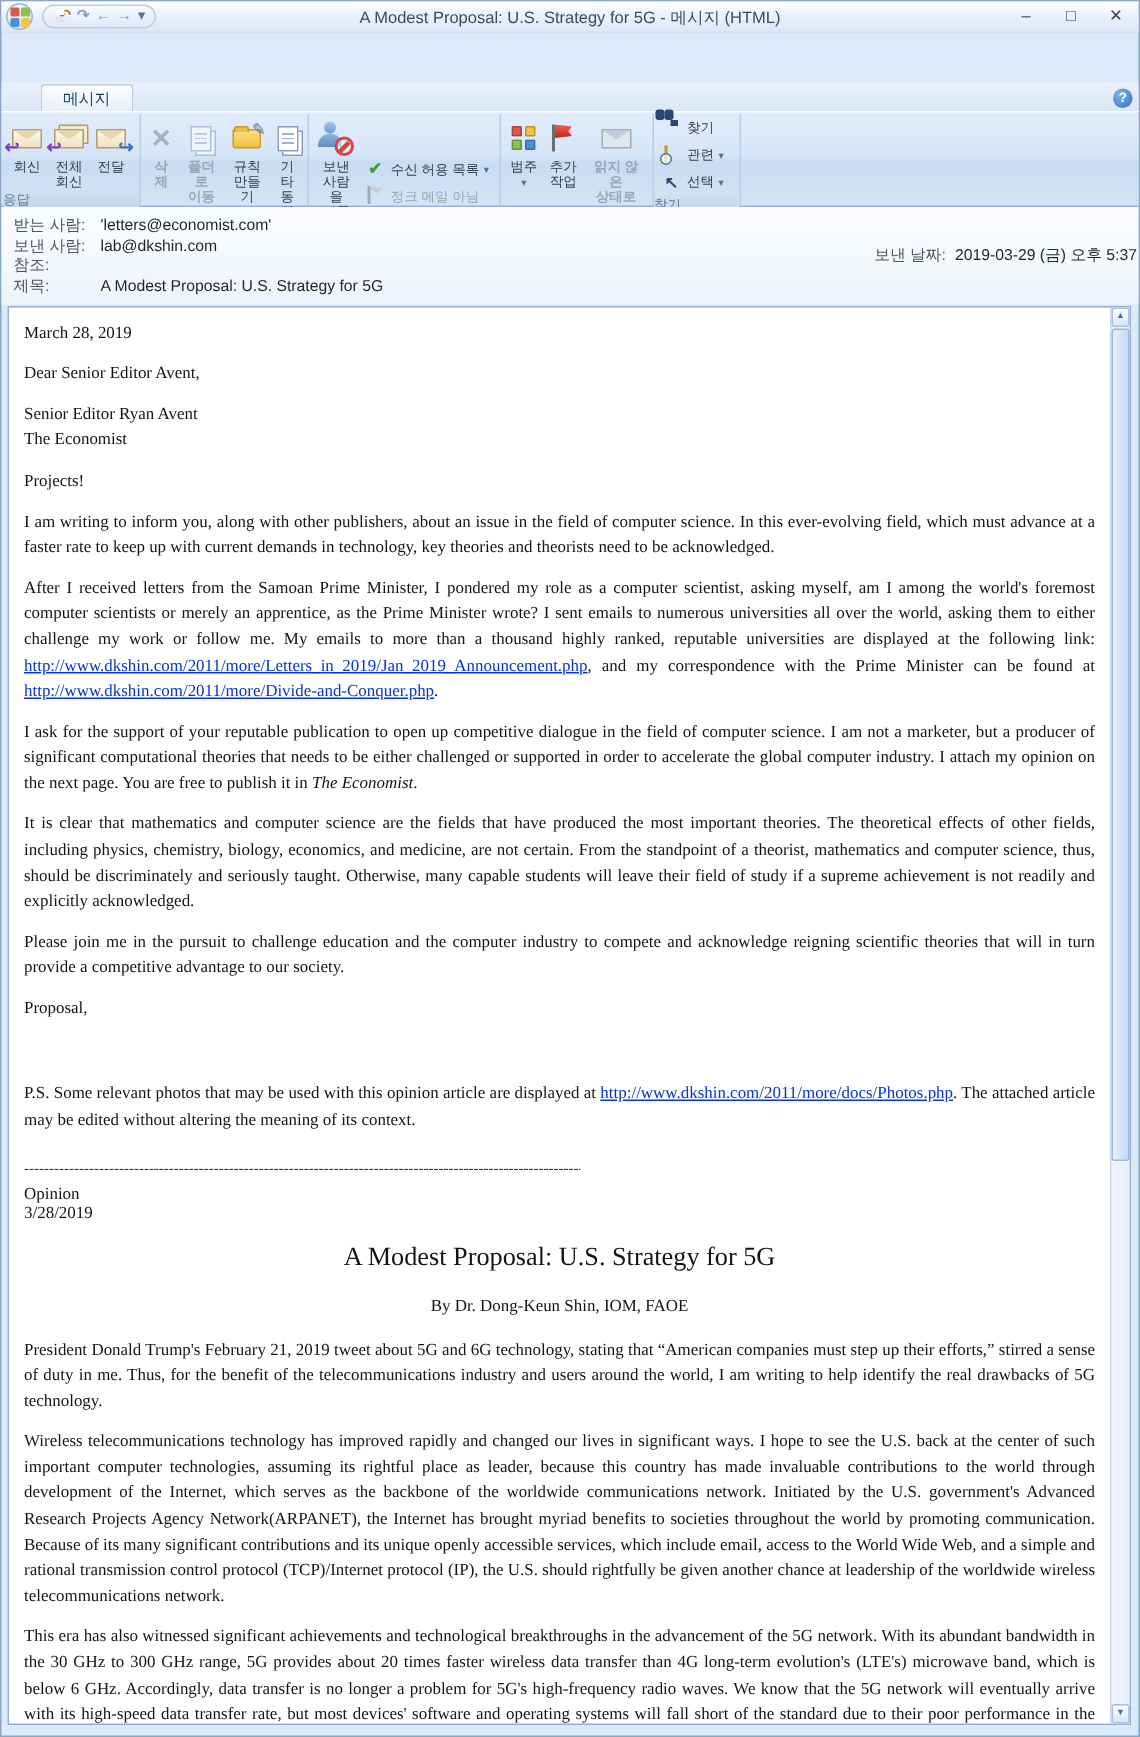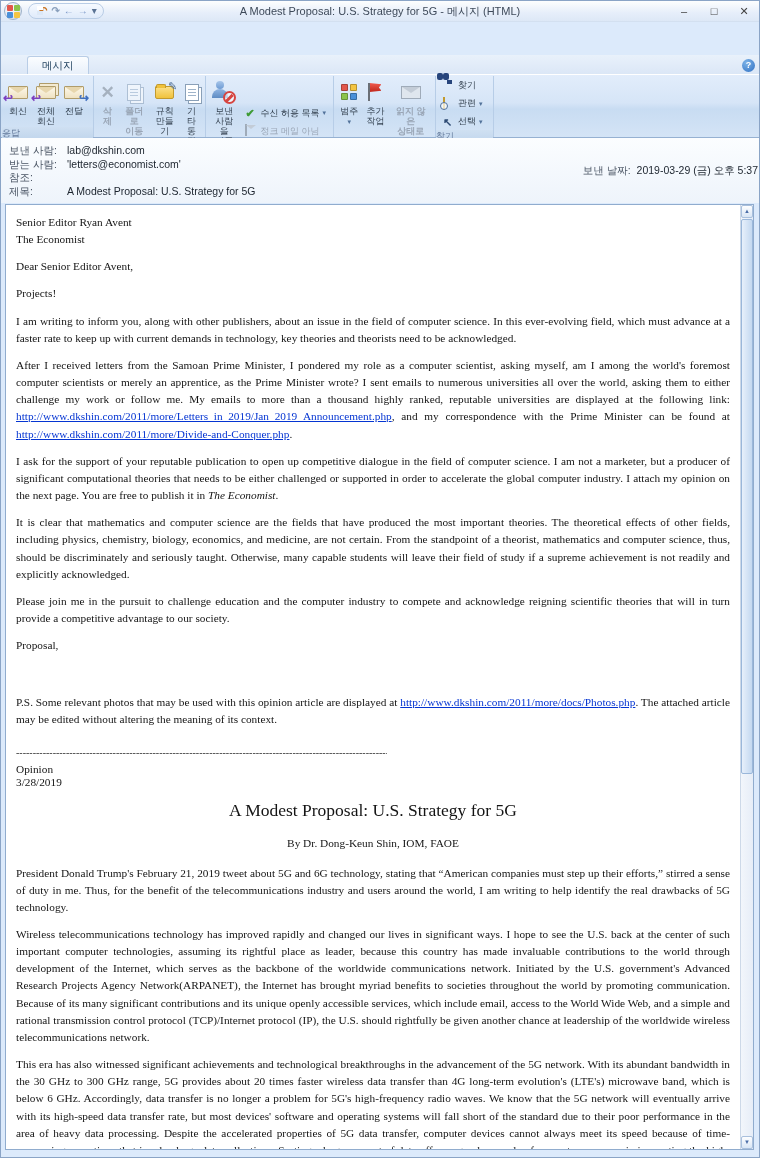--- a/index.html
+++ b/index.html
@@ -298,45 +298,46 @@
         </div>
       </div>
       <div class="rcap">찾기</div>
     </div>
 
     <div style="flex:1"></div>
   </div>
 
   <div class="headers">
     <div class="hrow">
+      <span class="hlab">받는 사람:</span>
+      <span class="hval">'letters@economist.com'</span>
+    </div>
+    <div class="hrow">
       <span class="hlab">보낸 사람:</span>
       <span class="hval">lab@dkshin.com</span>
-    </div>
-    <div class="hrow">
-      <span class="hlab">받는 사람:</span>
-      <span class="hval">'letters@economist.com'</span>
     </div>
     <div class="hrow">
       <span class="hlab">참조:</span>
       <span class="hval"></span>
     </div>
     <div class="hrow">
       <span class="hlab">제목:</span>
       <span class="hval">A Modest Proposal: U.S. Strategy for 5G</span>
     </div>
     <div class="hsent">
       <span class="hlab">보낸 날짜:</span>
       <span class="hval">2019-03-29 (금) 오후 5:37</span>
     </div>
   </div>
 
   <div class="bodyframe">
     <div class="msgbody">
+        <div class="blk p"><span>March 28, 2019</span></div>
+        <div class="blk p"><span>Dear Senior Editor Avent,</span></div>
         <div class="blk p"><span>Senior Editor Ryan Avent</span><br><span>The Economist</span></div>
-        <div class="blk p"><span>Dear Senior Editor Avent,</span></div>
         <div class="blk p"><span>Projects!</span></div>
         <div class="blk p just"><span>I am writing to inform you, along with other publishers, about an issue in the field of computer science. In this ever-evolving field, which must advance at a faster rate to keep up with current demands in technology, key theories and theorists need to be acknowledged.</span></div>
         <div class="blk p just"><span>After I received letters from the Samoan Prime Minister, I pondered my role as a computer scientist, asking myself, am I among the world's foremost computer scientists or merely an apprentice, as the Prime Minister wrote? I sent emails to numerous universities all over the world, asking them to either challenge my work or follow me. My emails to more than a thousand highly ranked, reputable universities are displayed at the following link: </span><a class="lnk">http://www.dkshin.com/2011/more/Letters_in_2019/Jan_2019_Announcement.php</a><span>, and my correspondence with the Prime Minister can be found at </span><a class="lnk">http://www.dkshin.com/2011/more/Divide-and-Conquer.php</a><span>.</span></div>
         <div class="blk p just"><span>I ask for the support of your reputable publication to open up competitive dialogue in the field of computer science. I am not a marketer, but a producer of significant computational theories that needs to be either challenged or supported in order to accelerate the global computer industry. I attach my opinion on the next page. You are free to publish it in </span><span class="it">The Economist</span><span>.</span></div>
         <div class="blk p just"><span>It is clear that mathematics and computer science are the fields that have produced the most important theories. The theoretical effects of other fields, including physics, chemistry, biology, economics, and medicine, are not certain. From the standpoint of a theorist, mathematics and computer science, thus, should be discriminately and seriously taught. Otherwise, many capable students will leave their field of study if a supreme achievement is not readily and explicitly acknowledged.</span></div>
         <div class="blk p just"><span>Please join me in the pursuit to challenge education and the computer industry to compete and acknowledge reigning scientific theories that will in turn provide a competitive advantage to our society.</span></div>
         <div class="blk p"><span>Proposal,</span></div>
         <div class="blk p just gap-lg"><span>P.S. Some relevant photos that may be used with this opinion article are displayed at </span><a class="lnk">http://www.dkshin.com/2011/more/docs/Photos.php</a><span>. The attached article may be edited without altering the meaning of its context.</span></div>
         <div class="sep">--------------------------------------------------------------------------------------------------------------------------------------------------------------------------------</div>
         <div class="blk p meta"><span>Opinion</span><br><span>3/28/2019</span></div>

